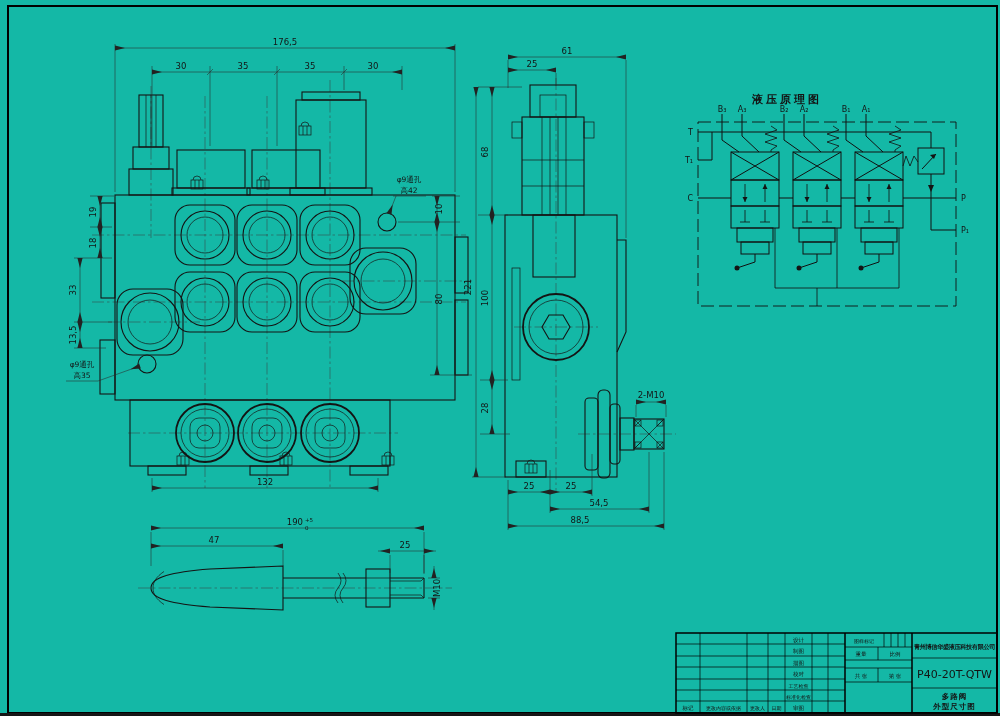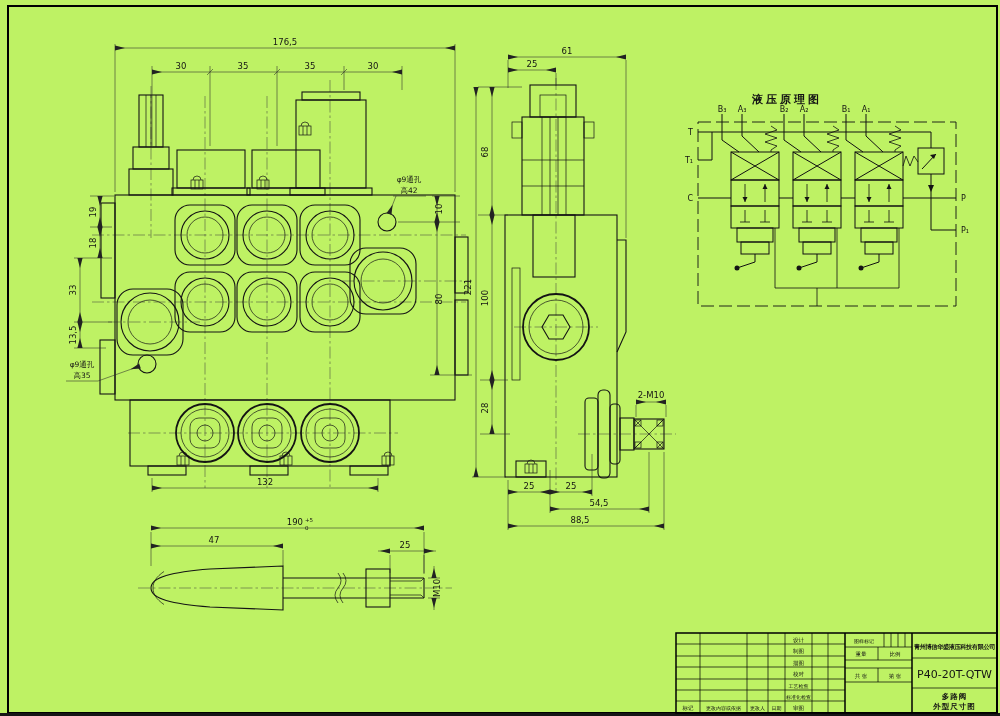--- a/index.html
+++ b/index.html
@@ -1,16 +1,16 @@
 <!DOCTYPE html>
 <html><head>
 <meta charset="utf-8">
 <style>
   html,body{margin:0;padding:0;background:#ffffff;}
-  #sheet{position:relative;width:1000px;height:716px;background:#bef264;overflow:hidden;
+  #sheet{position:relative;width:1000px;height:716px;background:#14b8a6;overflow:hidden;
          font-family:"DejaVu Sans",sans-serif;}
   svg{position:absolute;left:0;top:0;}
 
   
   .ol  {fill:none;stroke:#141414;stroke-width:1.1;}
   .olb {fill:none;stroke:#141414;stroke-width:1.8;}
   .ol2 {fill:none;stroke:#141414;stroke-width:0.7;}
   .dim {fill:none;stroke:#2b2b2b;stroke-width:0.55;}
   .cl  {fill:none;stroke:#3a3a3a;stroke-width:0.5;stroke-dasharray:12 3 2.5 3;}
   .sc  {fill:none;stroke:#101010;stroke-width:1;}

